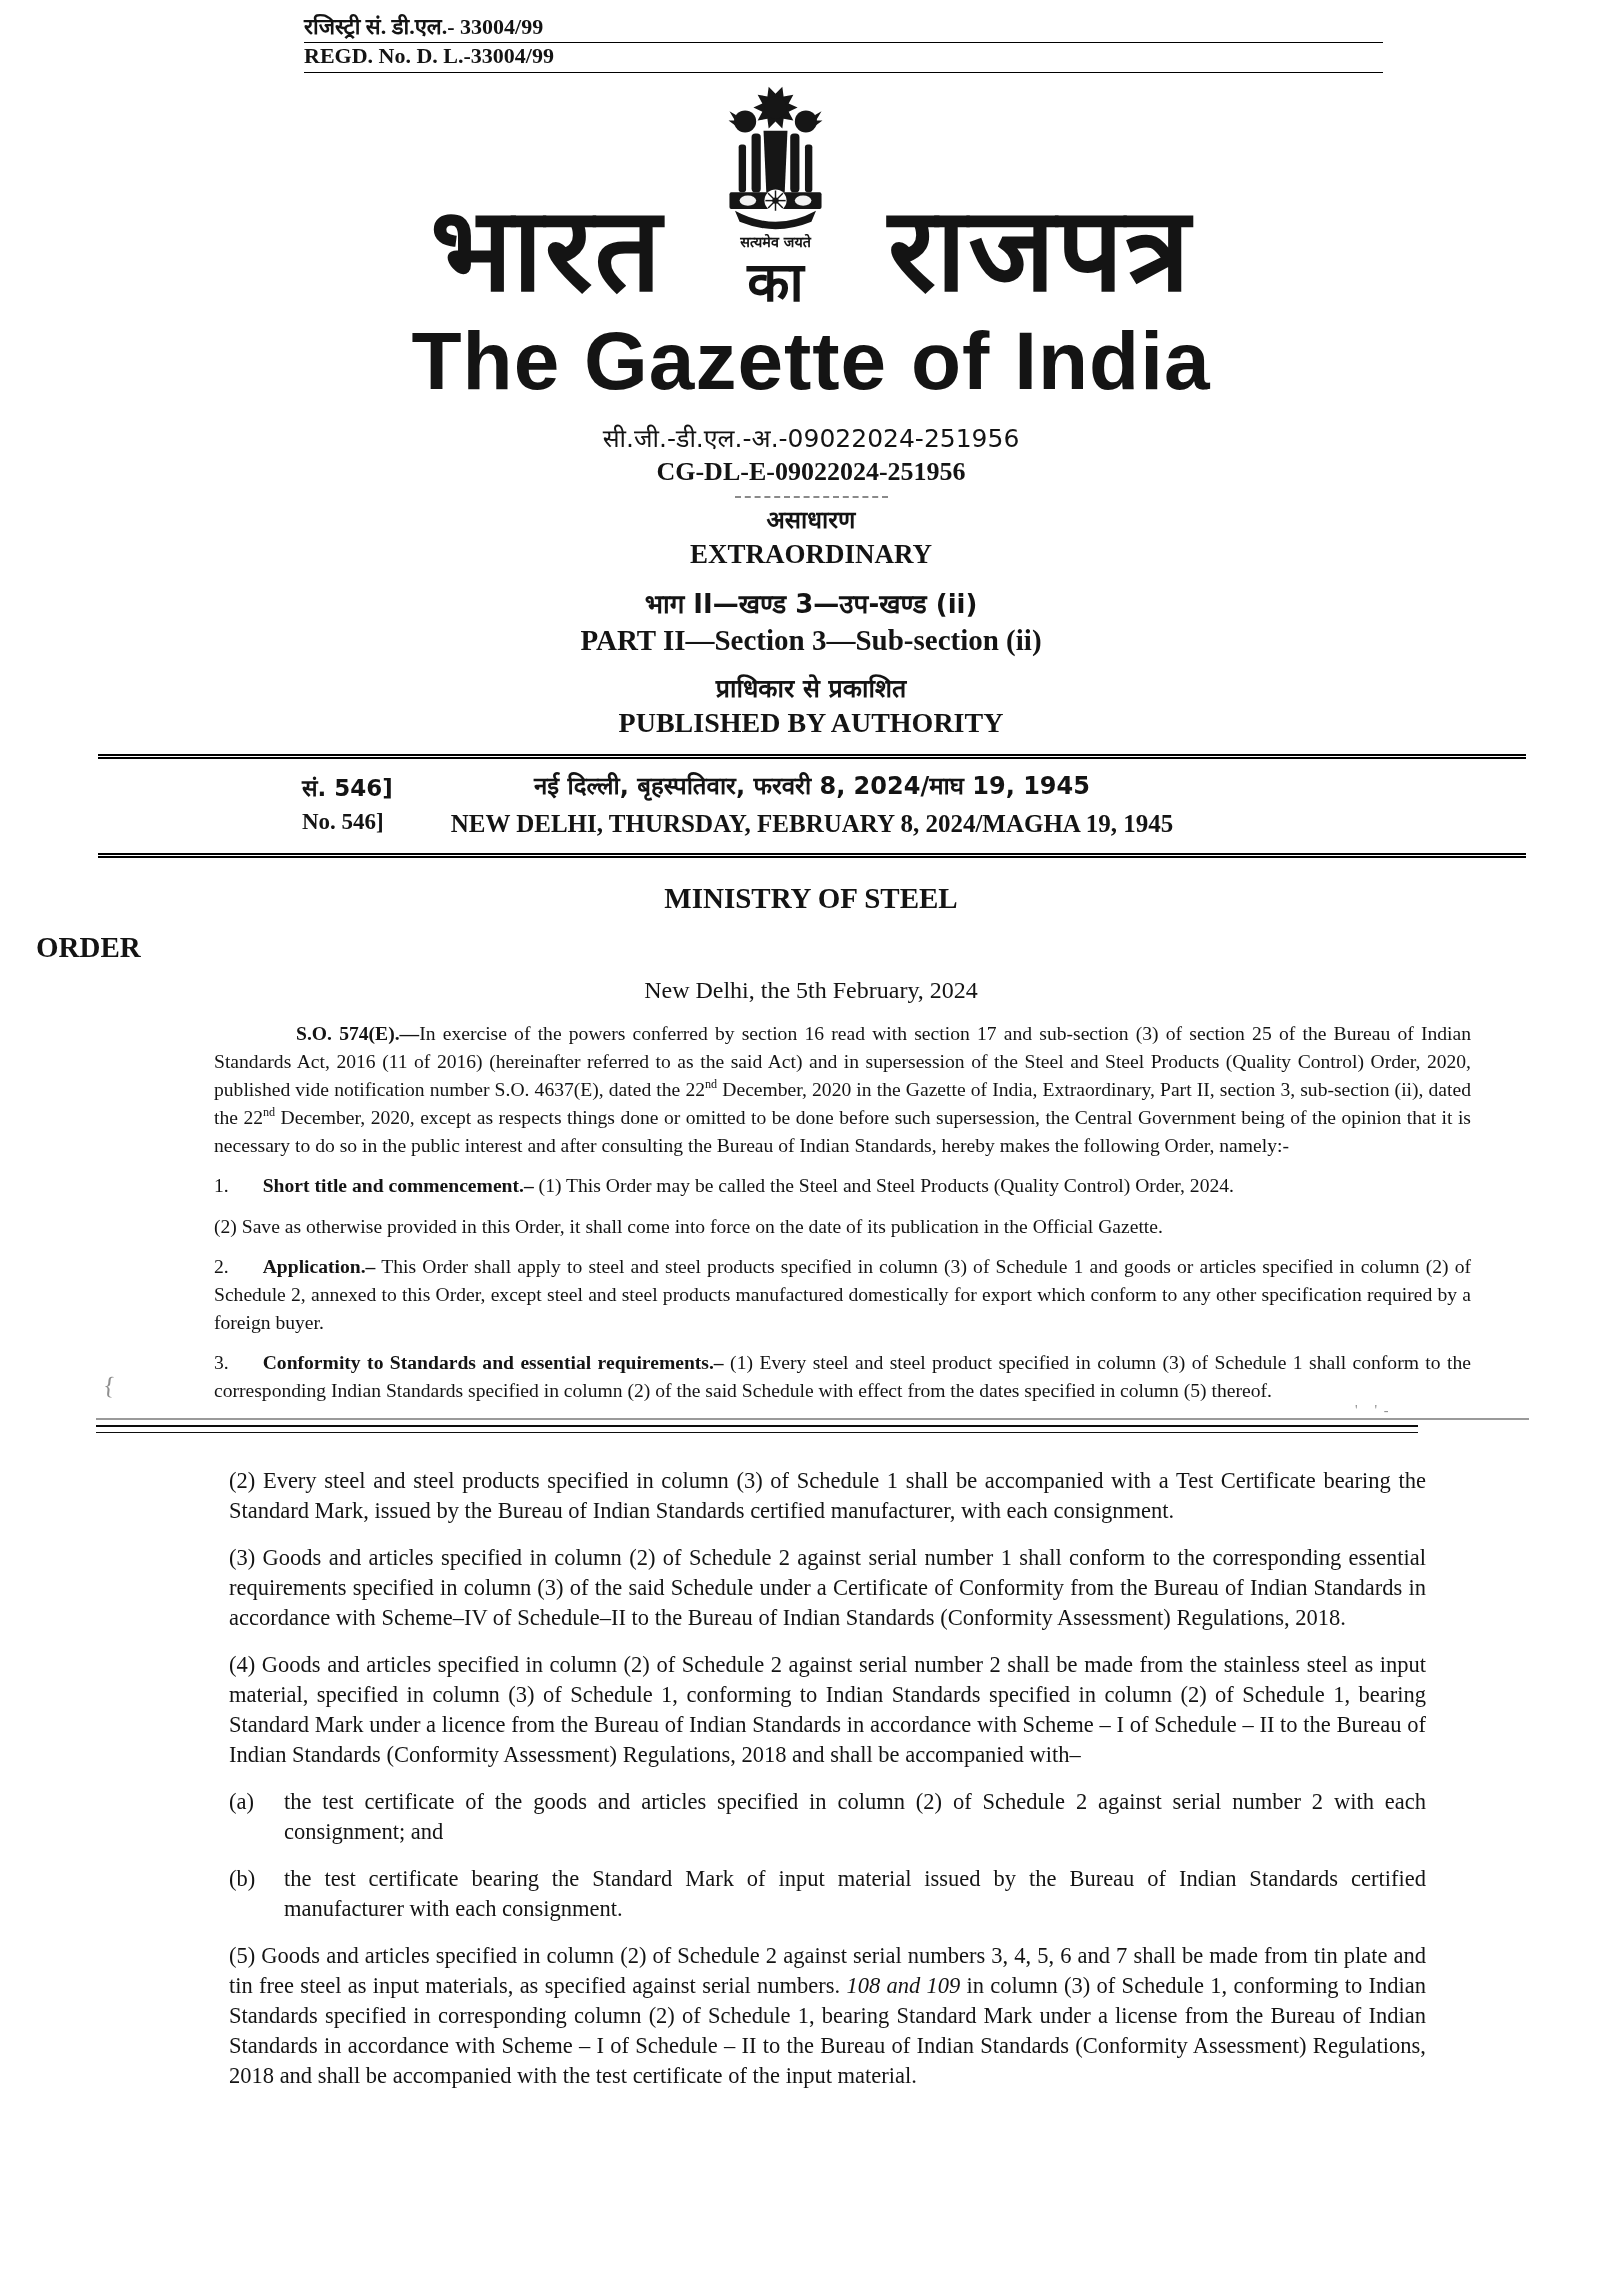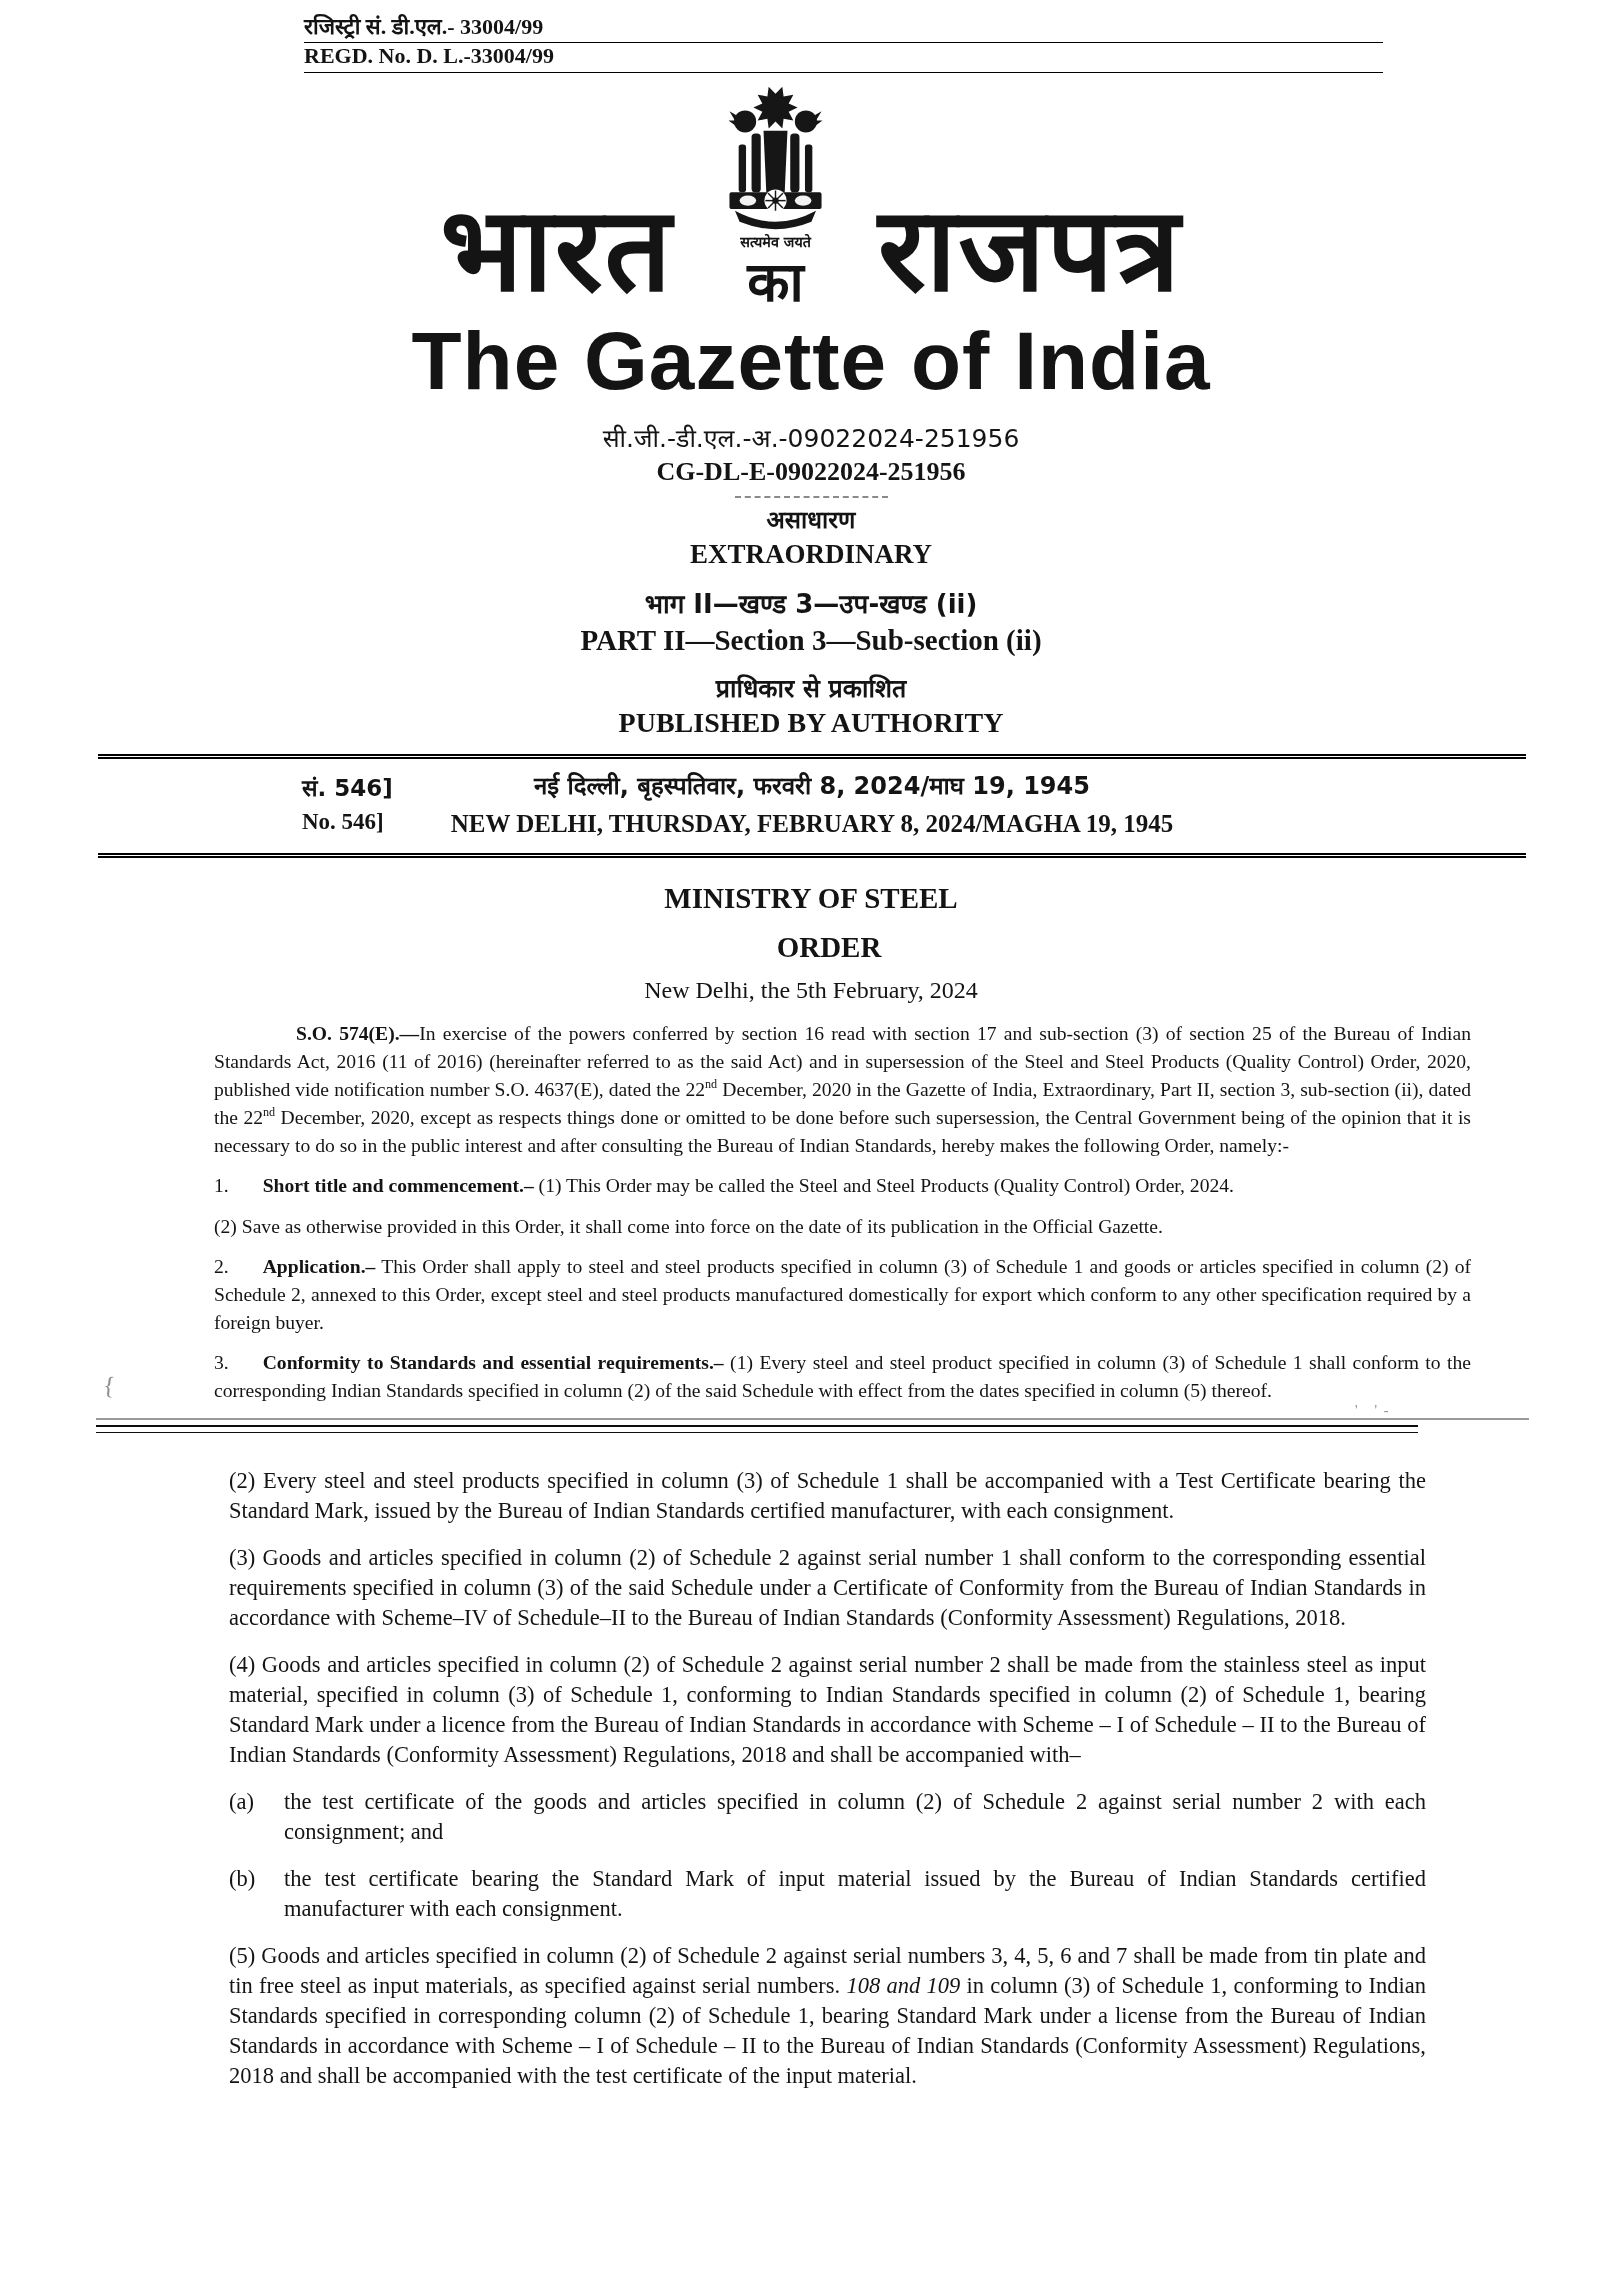--- a/index.html
+++ b/index.html
@@ -5,21 +5,21 @@
   html,body{margin:0;padding:0;}
   body{
     width:1622px;height:2294px;overflow:hidden;background:#ffffff;
     font-family:"Liberation Serif","DejaVu Serif",serif;color:#141414;
     position:relative;
   }
   .reg-row{display:flex;padding:9.6px 239px 0 304px;flex-direction:column;}
   .reg{font-size:22px;font-weight:bold;border-bottom:1.9px solid #000;padding-bottom:2.9px;white-space:nowrap;}
   .reg.en{font-family:Liberation Serif, serif;font-weight:bold;}
 
-  .masthead-row{display:flex;justify-content:center;align-items:flex-end;gap:26px;margin-top:21px;height:220px;}
+  .masthead-row{display:flex;justify-content:center;align-items:flex-end;gap:36px;margin-top:21px;height:220px;}
   .hindi-big{font-family:"DejaVu Sans","Liberation Sans",sans-serif;font-weight:bold;font-size:117px;line-height:1;letter-spacing:1.9px;transform:translateY(-5.7px);}
   .emblem-col{display:flex;flex-direction:column;align-items:center;width:153px;}
   .motto{font-size:14.3px;font-weight:bold;font-family:"DejaVu Sans",sans-serif;margin-top:1px;white-space:nowrap;}
   .hindi-ka{font-family:"DejaVu Sans",sans-serif;font-weight:bold;font-size:55px;line-height:1.15;}
   .gazette-title{text-align:center;font-family:Liberation Sans, sans-serif;font-weight:bold;font-size:82px;line-height:1.05;margin-top:3.8px;letter-spacing:1px;}
 
   .codes{ text-align:center;margin-top:19px;}
   .code-hi{font-family:"DejaVu Sans",sans-serif;font-size:25px;line-height:32.5px;}
   .code-en{font-size:26px;font-weight:bold;line-height:32.5px;}
   .code-dashes{width:153px;margin:3.8px auto 0 auto;border-bottom:2.9px dashed #8a8a8a;height:3.8px;}
@@ -34,21 +34,21 @@
   .l6{font-size:28px;font-weight:bold;line-height:36px;}
 
   .banner{margin:13.4px 96px 0 98px;border-top:5.7px double #000;border-bottom:5.7px double #000;padding:7.6px 0 9.6px 0;}
   .banner-row{position:relative;height:38px;}
   .banner-label{position:absolute;left:204px;top:3.8px;font-size:23px;font-weight:bold;white-space:nowrap;}
   .banner-label.hi{font-family:"DejaVu Sans",sans-serif;}
   .banner-date{text-align:center;font-size:25px;font-weight:bold;line-height:38px;}
   .banner-date.hi{font-family:"DejaVu Sans",sans-serif;font-size:24px;}
 
   .ministry{text-align:center;font-size:29px;font-weight:bold;margin-top:23px;line-height:34px;}
-  .order-label{text-align:center;font-size:29px;font-weight:bold;margin-top:15.3px;line-height:34px;padding-left:36px;}
+  .order-label{text-align:left;font-size:29px;font-weight:bold;margin-top:15.3px;line-height:34px;padding-left:36px;}
   .place-date{text-align:center;font-size:24px;margin-top:11.5px;line-height:31px;}
 
   .body1{margin:13.4px 151px 0 214px;}
   .body1 .para{font-size:19.6px;line-height:28px;text-align:justify;margin-bottom:12.4px;}
   .body1 .para.indent{text-indent:82px;}
   .body1 .para.sub{margin-right:1.9px;}
 
   .page-break{position:relative;margin-top:3.8px;}
   .scan-line{height:1.9px;background:#9a9a9a;margin:0 93px 5.7px 96px;}
   .dbl-rule{margin-left:96px;width:1322px;height:4.8px;border-top:2.9px solid #0d0d0d;border-bottom:1.9px solid #0d0d0d;}

